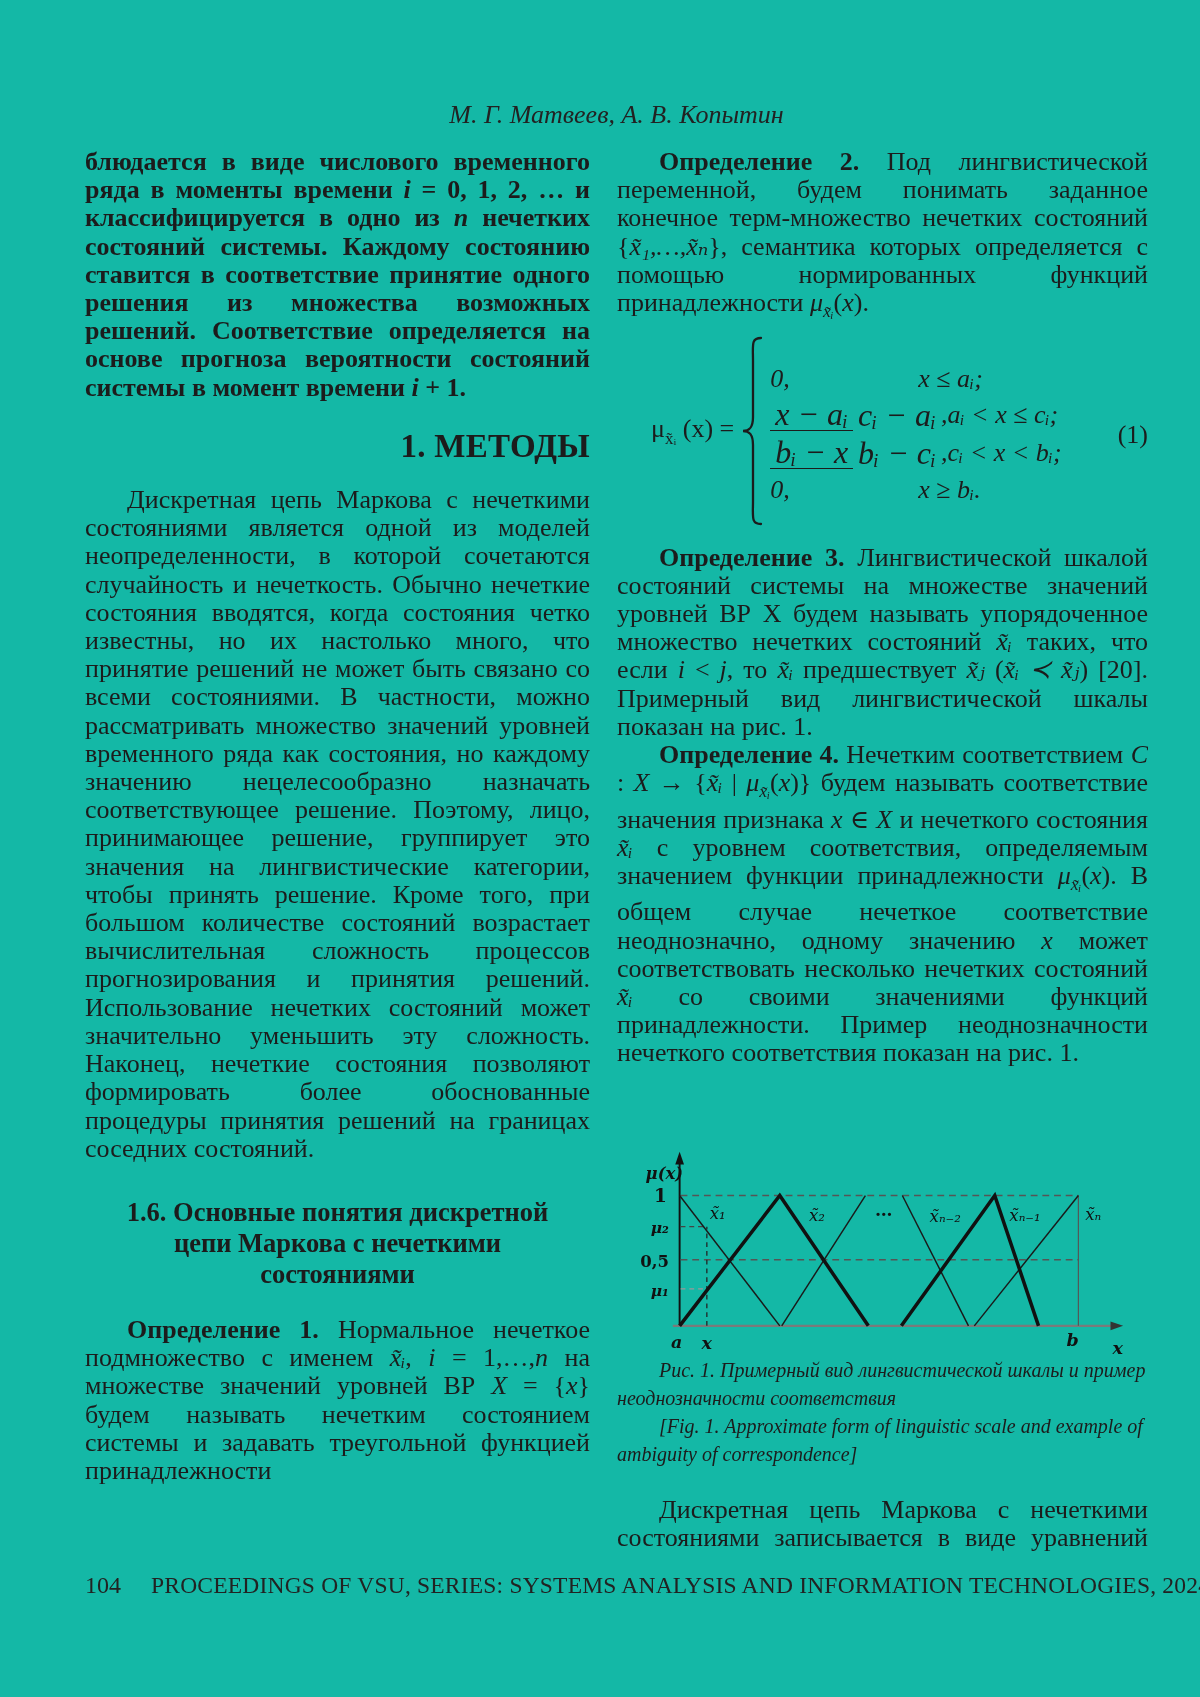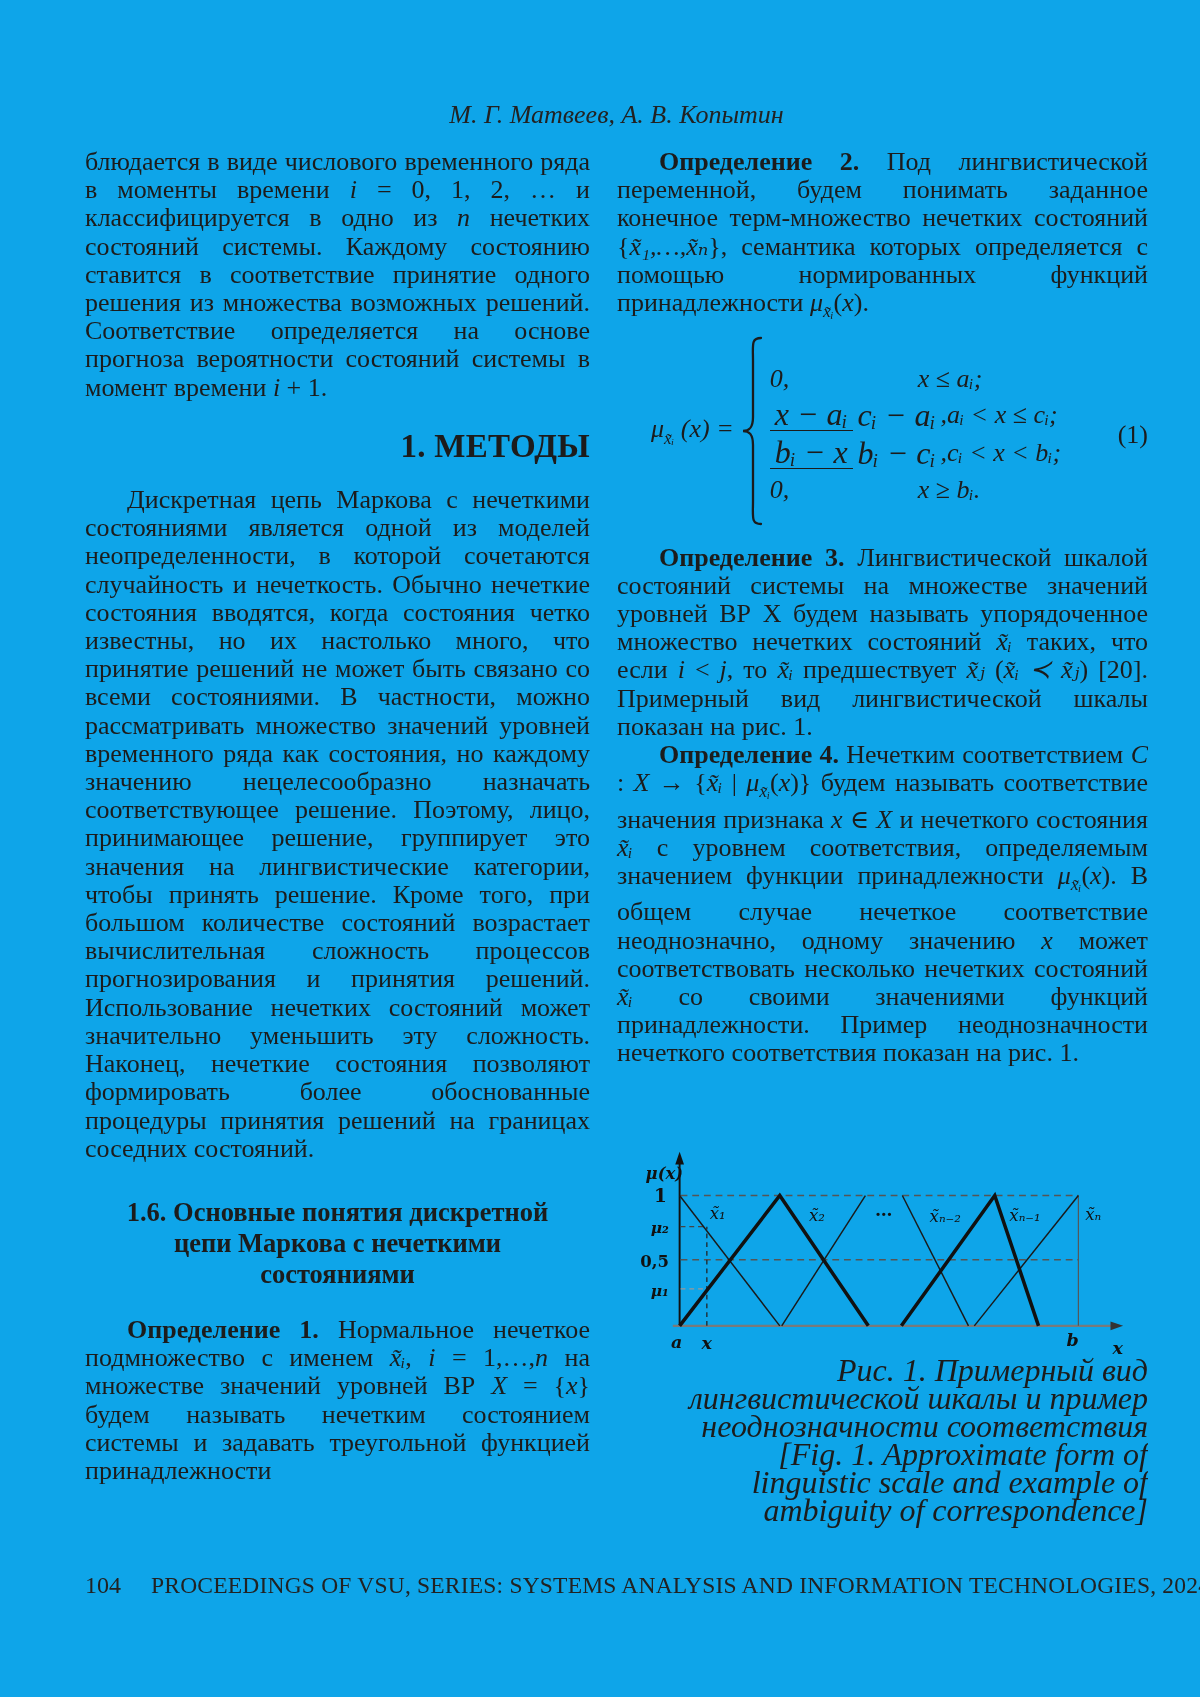--- a/index.html
+++ b/index.html
@@ -1,71 +1,71 @@
 <!DOCTYPE html>
 <html><head>
 <meta charset="utf-8">
 <style>
   html,body{margin:0;padding:0;background:#e8e8e8;}
   .page{
     position:relative;
     width:1200px;height:1697px;
     margin:0 auto;
-    background:#0ea5e9;
+    background:#14b8a6;
     font-family:"Liberation Serif","DejaVu Serif",serif;
     color:#1c1c1c;
     overflow:hidden;
   }
   .running-head{
     position:absolute;top:100px;left:85px;width:1063px;
     text-align:center;font-style:italic;font-size:26px;color:#222;
   }
   .columns{
     position:absolute;top:148px;left:85px;width:1063px;height:1408px;
     display:flex;gap:27px;overflow:hidden;
   }
   .col{font-size:26px;line-height:28.2px;text-align:justify;}
   .col-left{width:505px;}
   .col-right{width:531px;}
   .col p{margin:0;text-indent:42px;}
-  .col p.noindent{text-indent:0;}
+  .col p.noindent{text-indent:0;font-weight:bold;}
   .r-b{font-weight:bold;}
   .r-i{font-style:italic;}
   .r-sub{font-style:italic;font-size:0.68em;vertical-align:-0.35em;}
   h2.sec{
     font-size:33px;font-weight:bold;text-align:right;
     margin:30px 0 26px 0;letter-spacing:0.3px;
   }
   h3.subsec{
     font-size:26.5px;font-weight:bold;text-align:center;
     margin:34px 18px 26px 18px;line-height:31px;text-indent:0;
   }
   
   .equation{
     display:flex;align-items:center;position:relative;
     margin:10px 0 10px 0;padding-right:70px;min-height:192px;
   }
-  .eq-lhs{font-style:italic;white-space:nowrap;margin:0 4px 0 34px;font-size:26px;}
+  .eq-lhs{white-space:nowrap;margin:0 4px 0 34px;font-size:26px;}
   .eq-musub{font-size:17px;vertical-align:-7px;}
   .eq-brace{flex:0 0 auto;margin:0 6px 0 2px;}
   .eq-cases{display:flex;flex-direction:column;gap:7px;}
   .eq-row{display:flex;align-items:center;font-style:italic;font-size:26px;}
   .eq-left{min-width:148px;display:flex;align-items:center;}
   .eq-frac{display:inline-flex;flex-direction:row;text-align:center;font-size:32px;line-height:29px;}
   .eq-frac .num{padding:0 5px 1px 5px;border-bottom:1.8px solid #1c1c1c;}
   .eq-frac .den{padding:1px 5px 0 5px;}
   .eq-cond{white-space:nowrap;}
   .eq-number{
     position:absolute;right:0;top:50%;transform:translateY(-50%);
     font-style:normal;font-size:26px;
   }
   
   .figure-block{margin-top:4px;}
   .figure-block svg{display:block;}
-  .fig-caption{ text-align:right;font-style:italic;font-size:32px;line-height:28px;margin:2px 10px 0 10px;text-indent:0;}
+  .fig-caption{ text-align:left;font-style:italic;font-size:20px;line-height:28px;margin:2px 10px 0 10px;text-indent:0;}
   .fig-caption.en{margin-bottom:28px;}
   .after-fig{margin-top:26px;}
   
   .footer{
     position:absolute;top:1572px;left:85px;width:1063px;
     display:flex;align-items:baseline;font-size:23.5px;color:#222;
   }
   .footer .pageno{flex:0 0 auto;margin-right:30px;font-size:24px;}
   .footer .journal{flex:1;letter-spacing:0.2px;white-space:nowrap;}
 </style>

